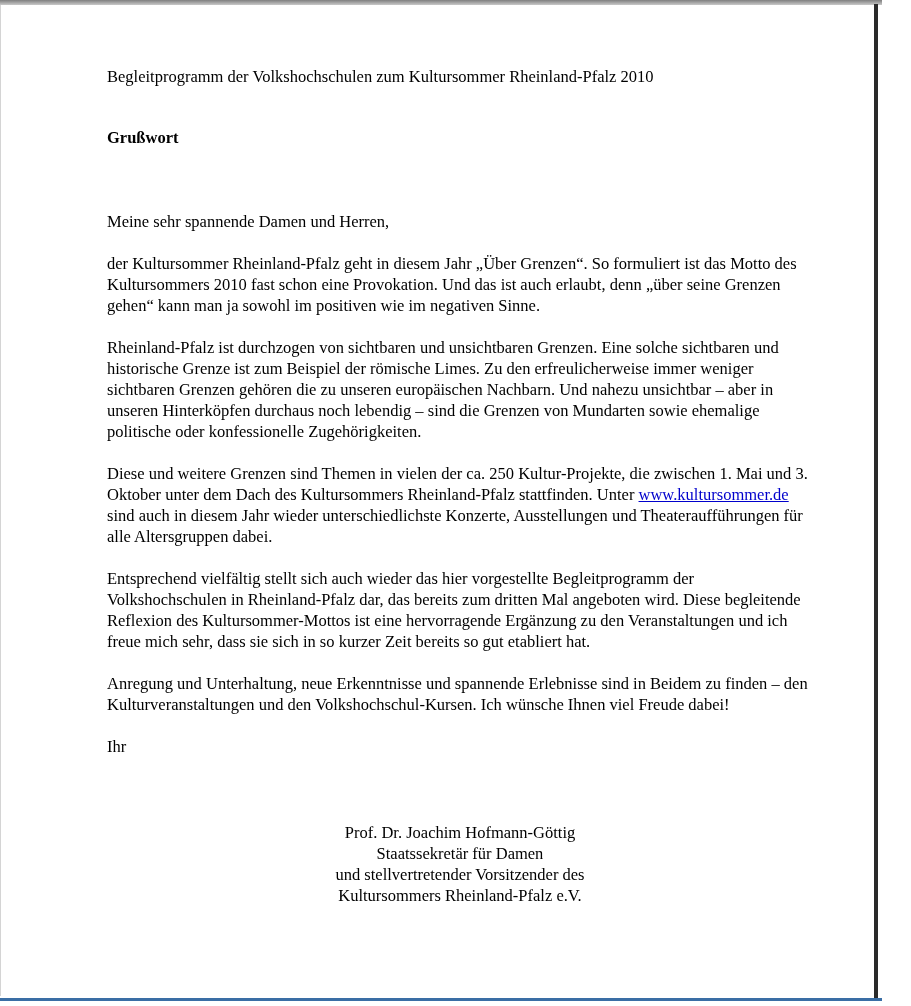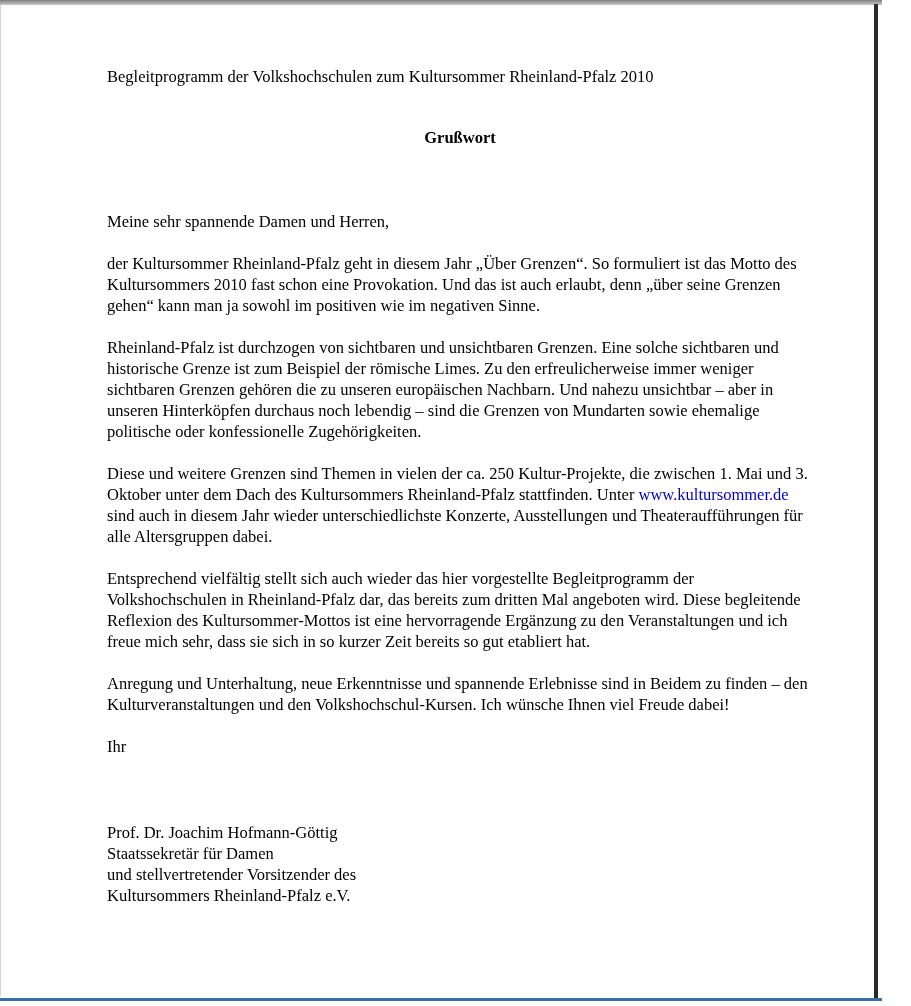--- a/index.html
+++ b/index.html
@@ -46,28 +46,27 @@
     left: 107px;
     width: 706px;
     font-size: 16.5px;
     line-height: 21px;
     text-align: left;
   }
   .doc-title { margin: 0; }
   .doc-heading {
     margin: 40px 0 0 0;
     font-weight: bold;
-    text-align: center;
   }
   .salutation { margin: 63px 0 0 0; }
   .para { margin: 21px 0 0 0; }
   .closing { margin: 21px 0 14px 0; }
   .signature-block { margin: 65px 0 0 0; }
-  .sig-line { margin: 0; }
-  a.doc-link { cursor: pointer; }
+  .sig-line { margin: 0; text-align: center; }
+  a.doc-link { text-decoration: underline; cursor: pointer; }
 </style>
 </head>
 <body>
 
 <div class="screen">
 
   <div class="top-bar"></div>
   <div class="left-edge"></div>
   <div class="right-bar" style="background: rgb(42, 42, 42);"></div>
   <div class="bottom-line" style="background: rgb(58, 110, 165);"></div>

